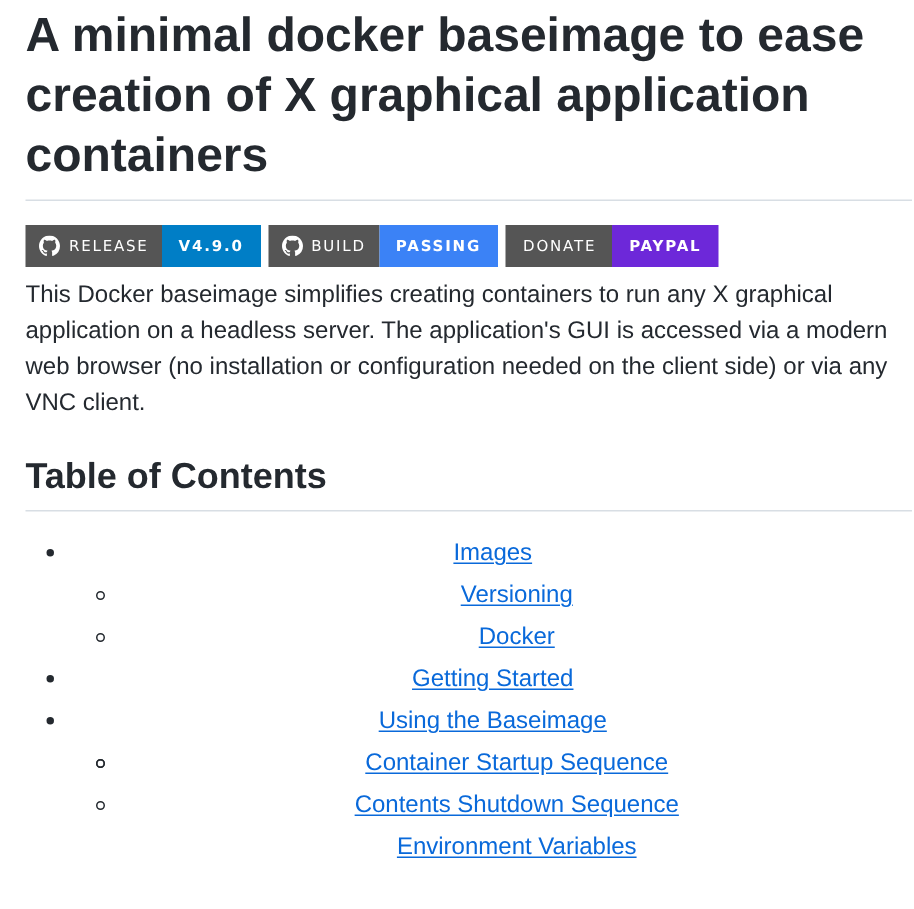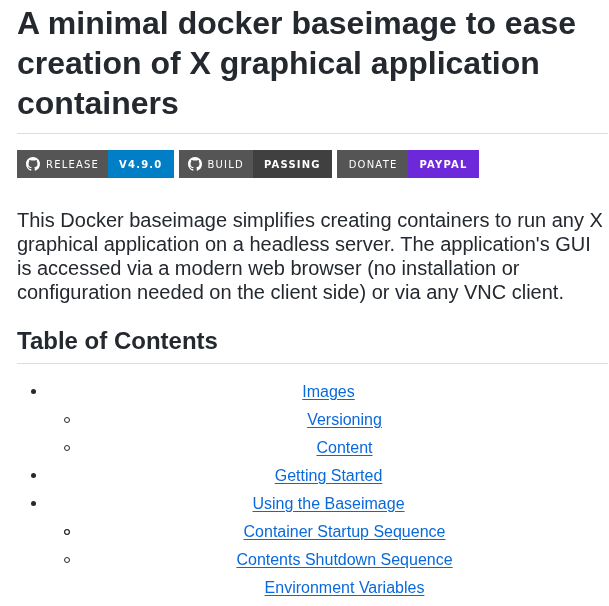--- a/index.html
+++ b/index.html
@@ -61,22 +61,22 @@
       align-items: center;
       padding: 0 11px;
       text-align: right;
     }
     .badge .gh {
       width: 14px;
       height: 14px;
       display: inline-block;
     }
     .intro {
-      margin-top: 38px;
-      font-size: 20px;
+      margin-top: 15px;
+      font-size: 16px;
       line-height: 24px;
       color: #24292f;
       width: 588px;
     }
     h2.toc-title {
       margin: 0;
       margin-top: 22px;
       font-size: 24px;
       line-height: 30px;
       font-weight: 700;
@@ -151,21 +151,21 @@
       </span>
       <span class="right" style="background:#007ec6">V4.9.0</span>
     </div>
     <div class="badge">
       <span class="left">
         <svg class="gh" viewBox="0 0 16 16">
             <path fill="#fff" d="M8 0C3.58 0 0 3.58 0 8c0 3.54 2.29 6.53 5.47 7.59.4.07.55-.17.55-.38 0-.19-.01-.82-.01-1.49-2.01.37-2.530-.49-2.69-.94-.09-.23-.48-.94-.82-1.13-.28-.15-.68-.52-.01-.53.63-.01 1.08.58 1.23.82.72 1.21 1.87.87 2.33.66.07-.52.28-.87.51-1.07-1.78-.2-3.64-.89-3.64-3.95 0-.87.31-1.59.82-2.15-.08-.2-.36-1.02.08-2.12 0 0 .67-.21 2.2.82.64-.18 1.32-.27 2-.27.68 0 1.36.09 2 .27 1.53-1.04 2.2-.82 2.2-.82.44 1.1.16 1.92.08 2.12.51.56.82 1.27.82 2.15 0 3.07-1.87 3.75-3.65 3.95.29.25.54.73.54 1.48 0 1.07-.01 1.93-.01 2.2 0 .21.15.46.55.38A8.013 8.013 0 0016 8c0-4.42-3.58-8-8-8z"></path>
           </svg>
         <span>BUILD</span>
       </span>
-      <span class="right" style="background:#404040">PASSING</span>
+      <span class="right" style="background:#3b82f6">PASSING</span>
     </div>
     <div class="badge">
       <span class="left" style="padding:0 11px 0 12px">
         <span>DONATE</span>
       </span>
       <span class="right" style="background:#6d28d9">PAYPAL</span>
     </div>
   </div>
 
   <p class="intro">This Docker baseimage simplifies creating containers to run any X graphical application on a headless server. The application's GUI is accessed via a modern web browser (no installation or configuration needed on the client side) or via any VNC client.</p>
@@ -176,21 +176,21 @@
     <li>
       <span class="bullet"></span>
       <a class="link">Images</a>
       <ul class="sub">
         <li>
           <span class="circle"></span>
           <a class="link">Versioning</a>
         </li>
         <li>
           <span class="circle"></span>
-          <a class="link">Content</a>
+          <a class="link">Docker</a>
         </li>
       </ul>
     </li>
     <li>
       <span class="bullet"></span>
       <a class="link">Getting Started</a>
     </li>
     <li>
       <span class="bullet"></span>
       <a class="link">Using the Baseimage</a>

